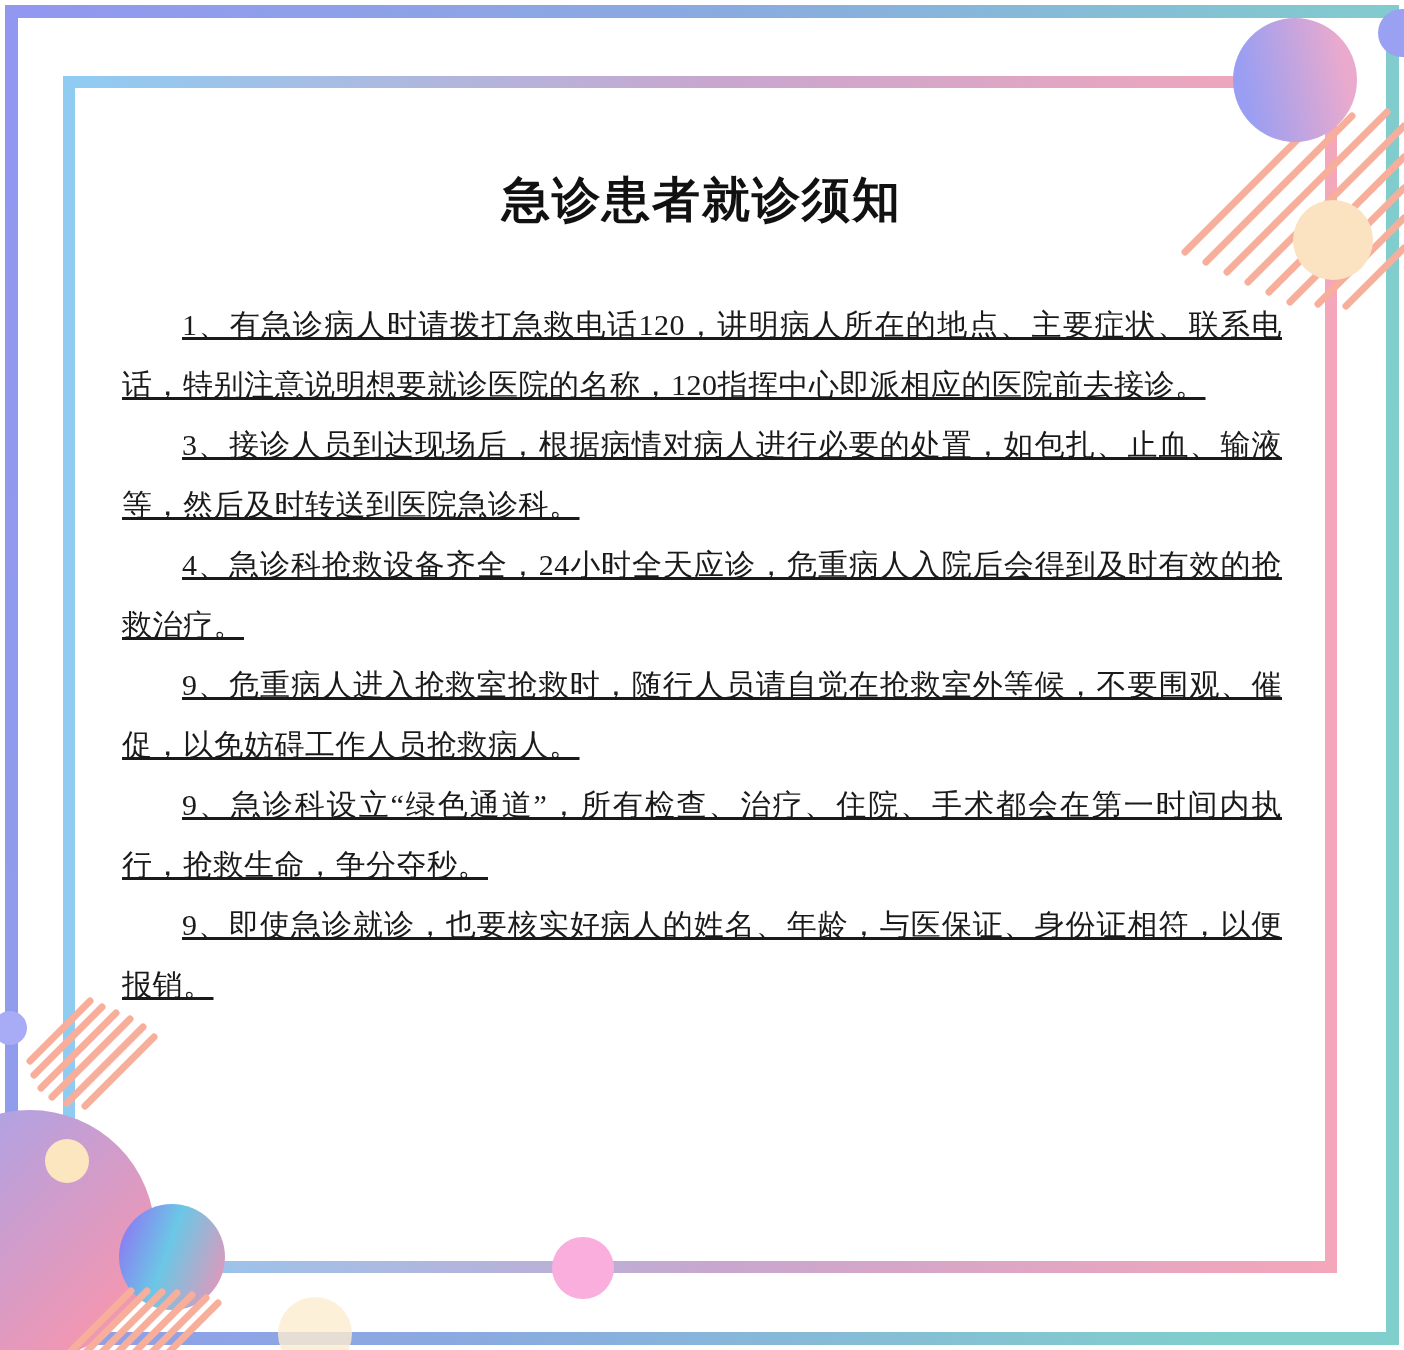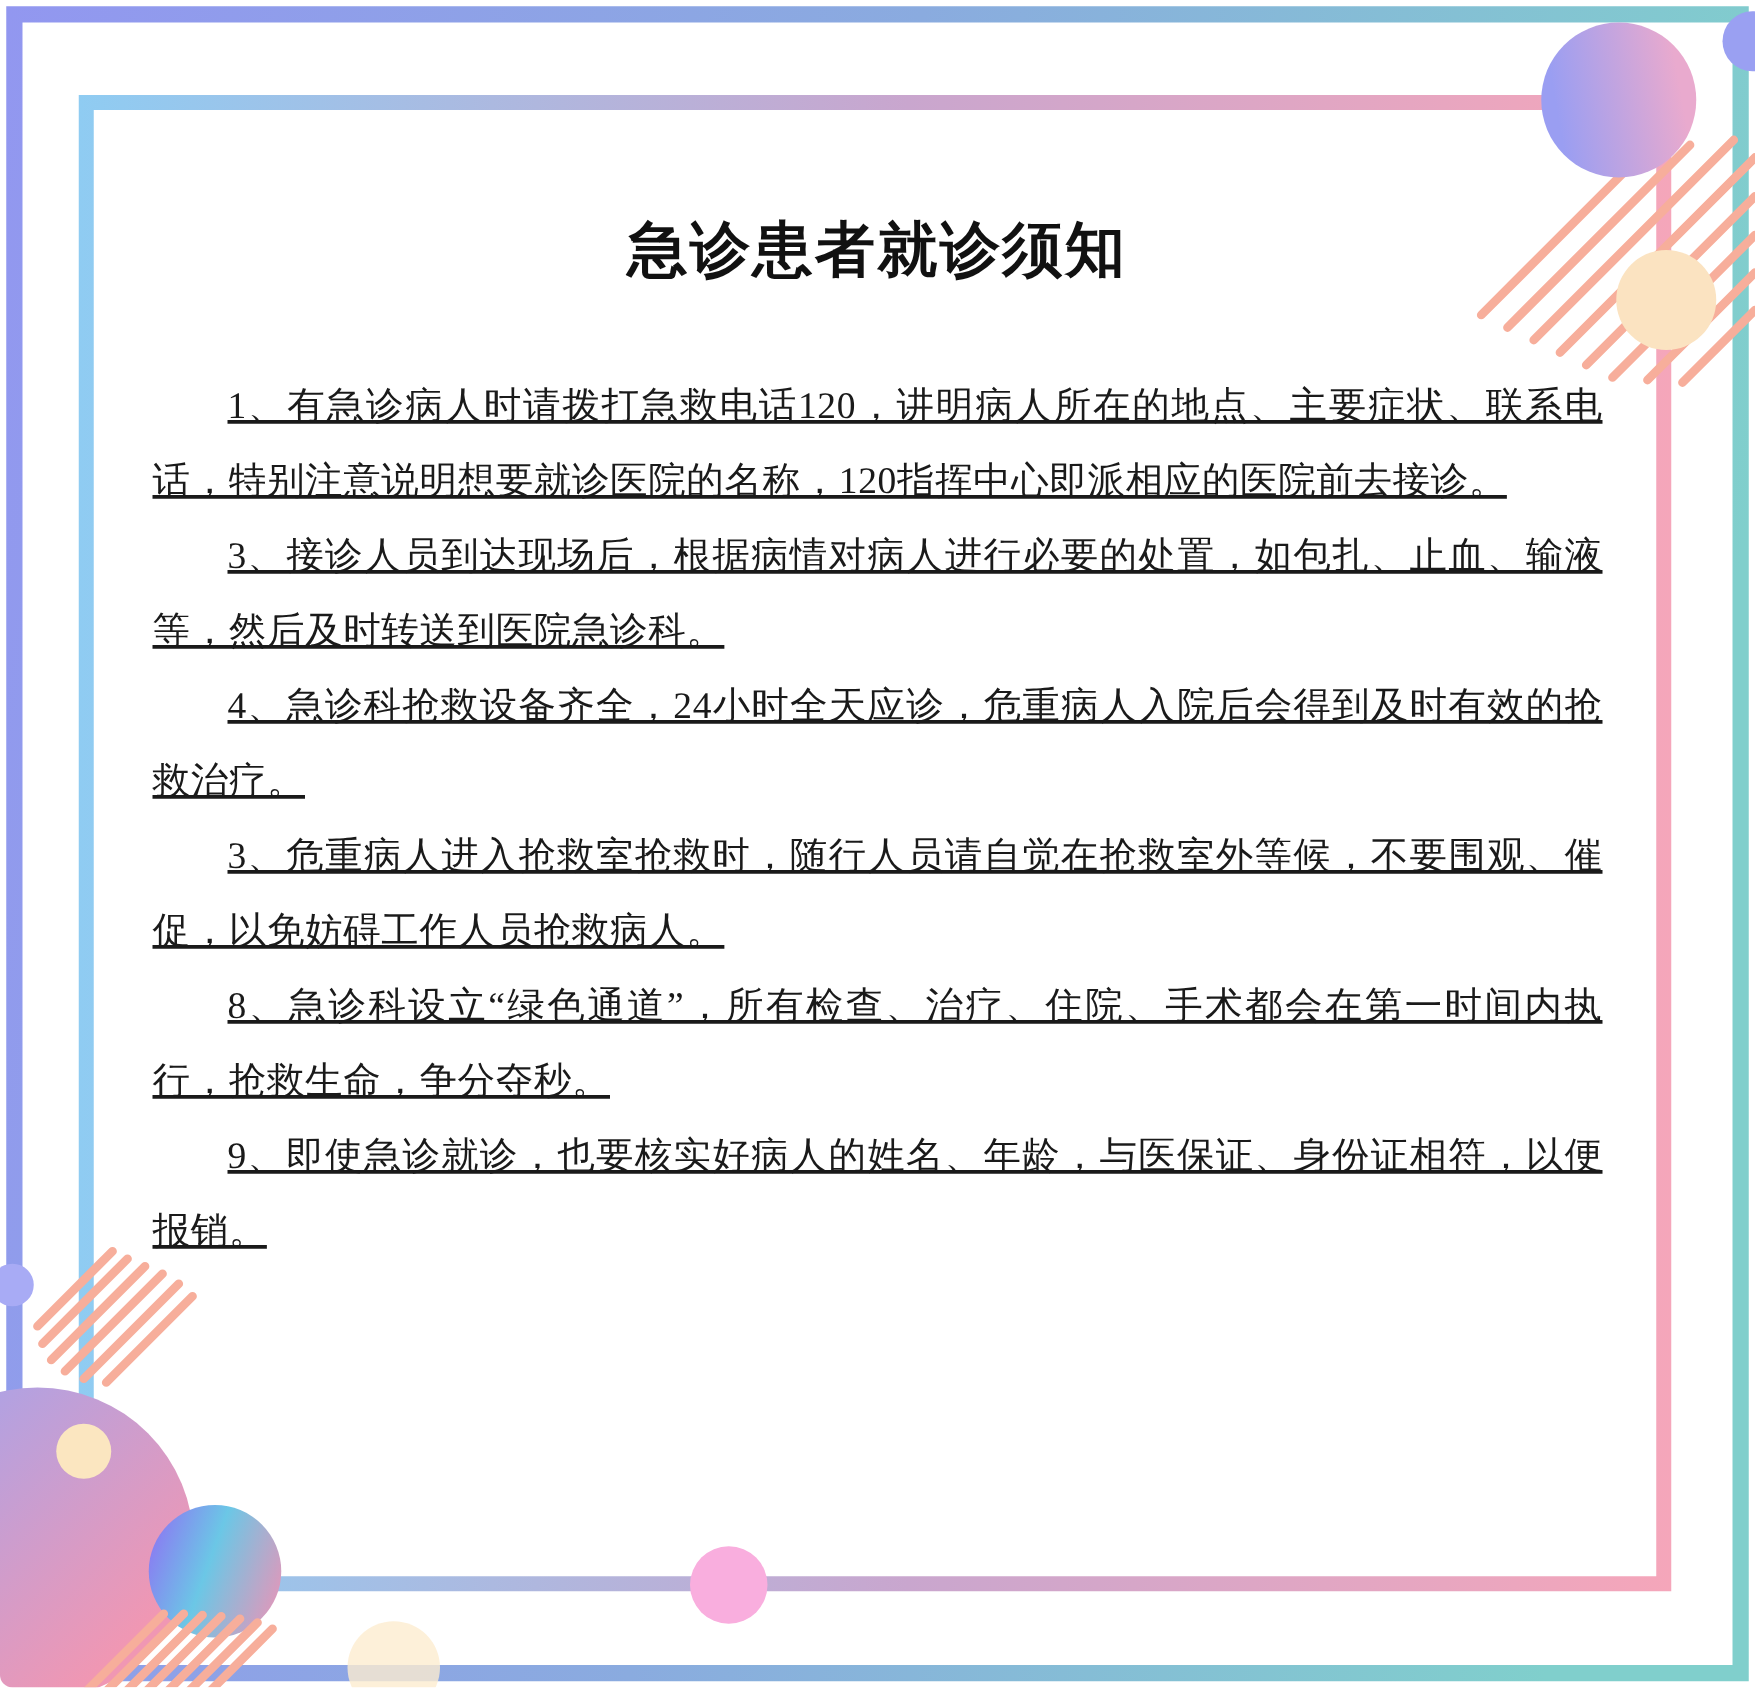--- a/index.html
+++ b/index.html
@@ -1,19 +1,18 @@
 <!DOCTYPE html>
 <html><head>
 <meta charset="utf-8">
 <style>
   html,body{margin:0;padding:0;background:#ffffff;}
   .canvas{
     position:relative;width:1404px;height:1350px;overflow:hidden;background:#ffffff;
     font-family:"Liberation Serif","DejaVu Serif",serif;
-    border-radius:10px;
   }
   
   .frame-outer{
     position:absolute;left:5px;top:5px;width:1394px;height:1340px;
     background:linear-gradient(100deg,#9297f0 0%,#8aabdf 45%,#80cfcc 90%);
   }
   .frame-outer .hole{position:absolute;inset:13px;background:#ffffff;}
   .frame-inner{
     position:absolute;left:63px;top:76px;width:1274px;height:1197px;
     background:linear-gradient(90deg,#8fccf2 0%,#c9a6ce 52%,#f5a6ba 100%);
@@ -95,18 +94,18 @@
     <line x1="148" y1="1356" x2="206" y2="1298"></line>
     <line x1="165" y1="1356" x2="218" y2="1303"></line>
   </svg>
 
   <h1 class="page-title">急诊患者就诊须知</h1>
 
   <div class="notice-body">
     <p>1、有急诊病人时请拨打急救电话120，讲明病人所在的地点、主要症状、联系电话，特别注意说明想要就诊医院的名称，120指挥中心即派相应的医院前去接诊。</p>
     <p>3、接诊人员到达现场后，根据病情对病人进行必要的处置，如包扎、止血、输液等，然后及时转送到医院急诊科。</p>
     <p>4、急诊科抢救设备齐全，24小时全天应诊，危重病人入院后会得到及时有效的抢救治疗。</p>
-    <p>3、危重病人进入抢救室抢救时，随行人员请自觉在抢救室外等候，不要围观、催促，以免妨碍工作人员抢救病人。</p>
-    <p>8、急诊科设立“绿色通道”，所有检查、治疗、住院、手术都会在第一时间内执行，抢救生命，争分夺秒。</p>
+    <p>9、危重病人进入抢救室抢救时，随行人员请自觉在抢救室外等候，不要围观、催促，以免妨碍工作人员抢救病人。</p>
+    <p>9、急诊科设立“绿色通道”，所有检查、治疗、住院、手术都会在第一时间内执行，抢救生命，争分夺秒。</p>
     <p>9、即使急诊就诊，也要核实好病人的姓名、年龄，与医保证、身份证相符，以便报销。</p>
   </div>
 
 </div>
 
 </body></html>

